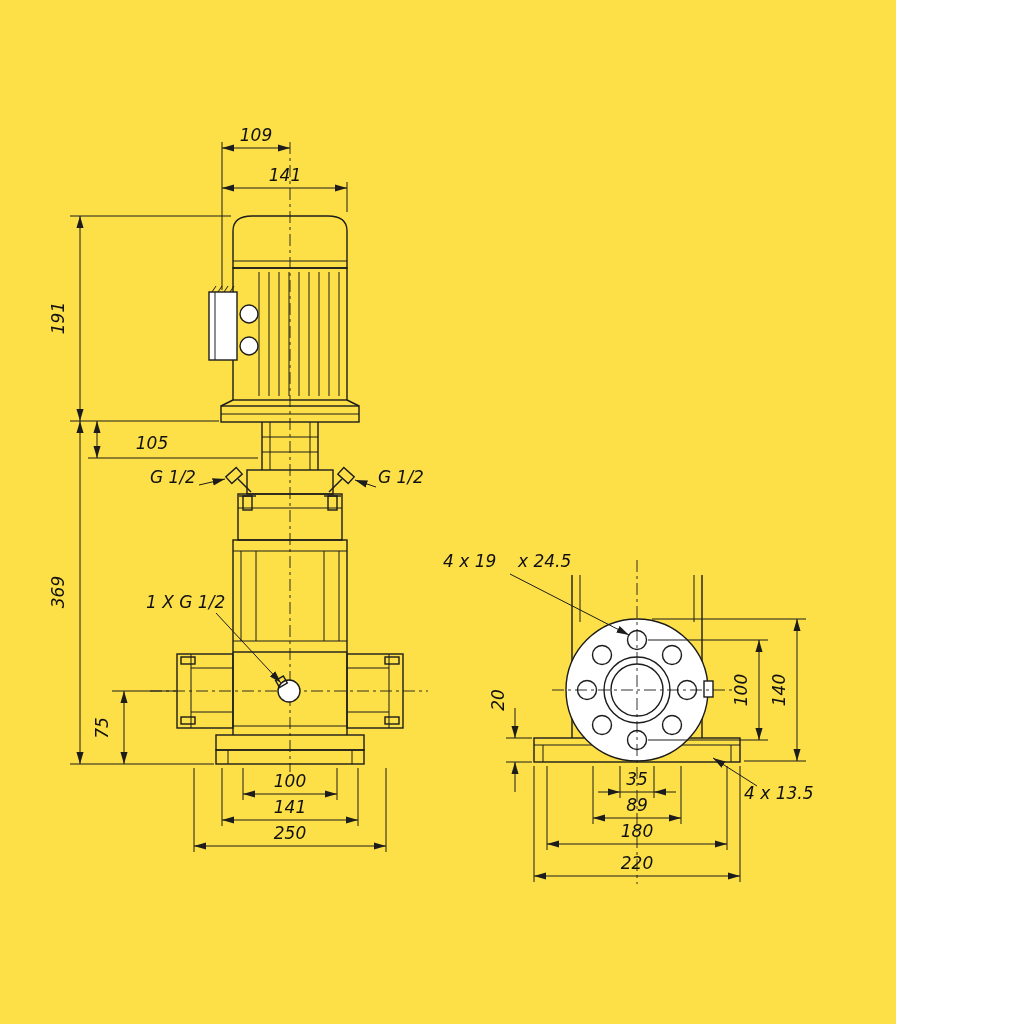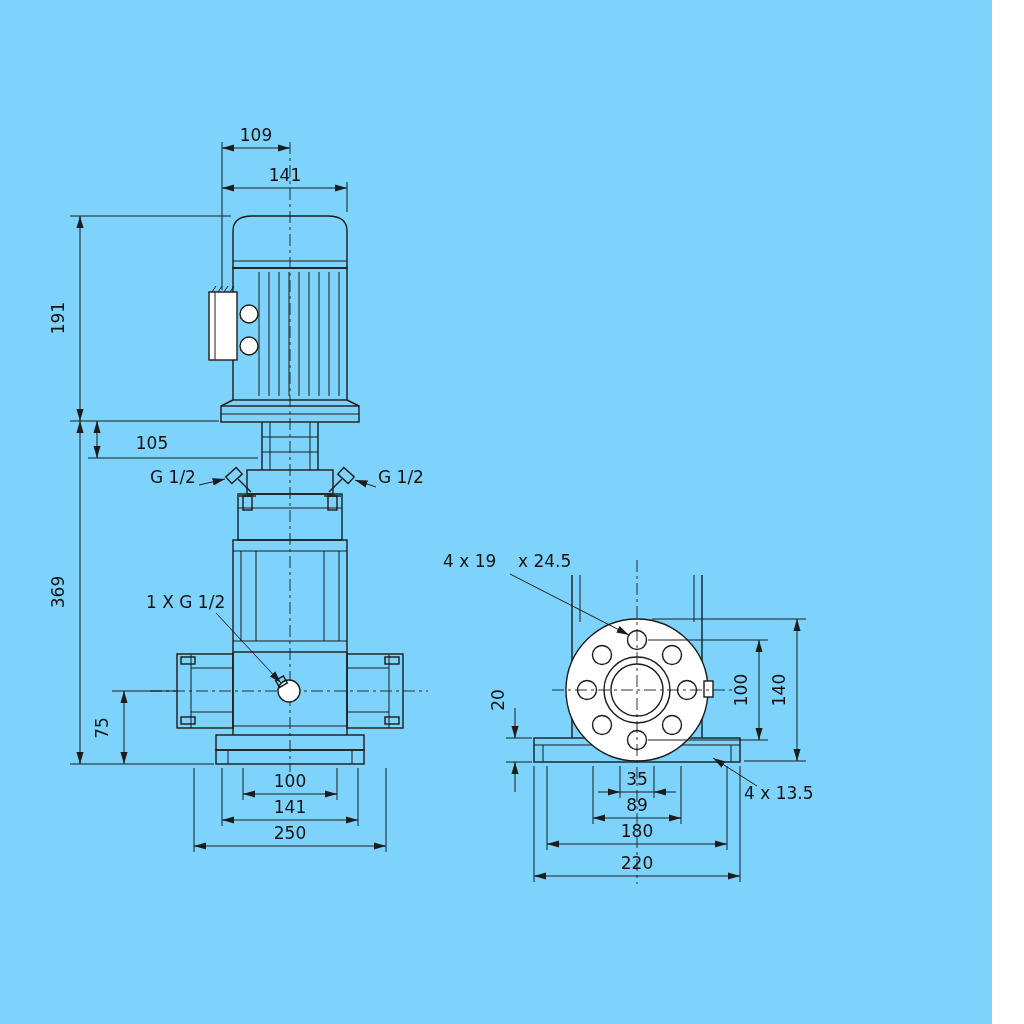--- a/index.html
+++ b/index.html
@@ -1,16 +1,16 @@
 <!DOCTYPE html>
 <html><head>
 <meta charset="utf-8">
 <style>
   html,body{margin:0;padding:0;background:#ffffff;}
-  .canvas{width:992px;height:1024px;background:#7dd3fc;position:relative;font-family:"DejaVu Sans","Liberation Sans",sans-serif;}
+  .canvas{width:896px;height:1024px;background:#fde047;position:relative;font-family:"DejaVu Sans","Liberation Sans",sans-serif;font-style:italic;}
   svg{display:block;}
   .ol{stroke:#1c1c1c;stroke-width:1.4;fill:none;}
   .fw{stroke:#1c1c1c;stroke-width:1.4;fill:#ffffff;}
   .tl{stroke:#1c1c1c;stroke-width:1;fill:none;}
   .dim{stroke:#1c1c1c;stroke-width:1;fill:none;}
   .cl{stroke:#1c1c1c;stroke-width:0.9;stroke-dasharray:12 4 3 4;fill:none;}
   text{font-size:17px;fill:#111;font-family:"DejaVu Sans","Liberation Sans",sans-serif;}
   .mid{text-anchor:middle;}
 </style>
 </head>

